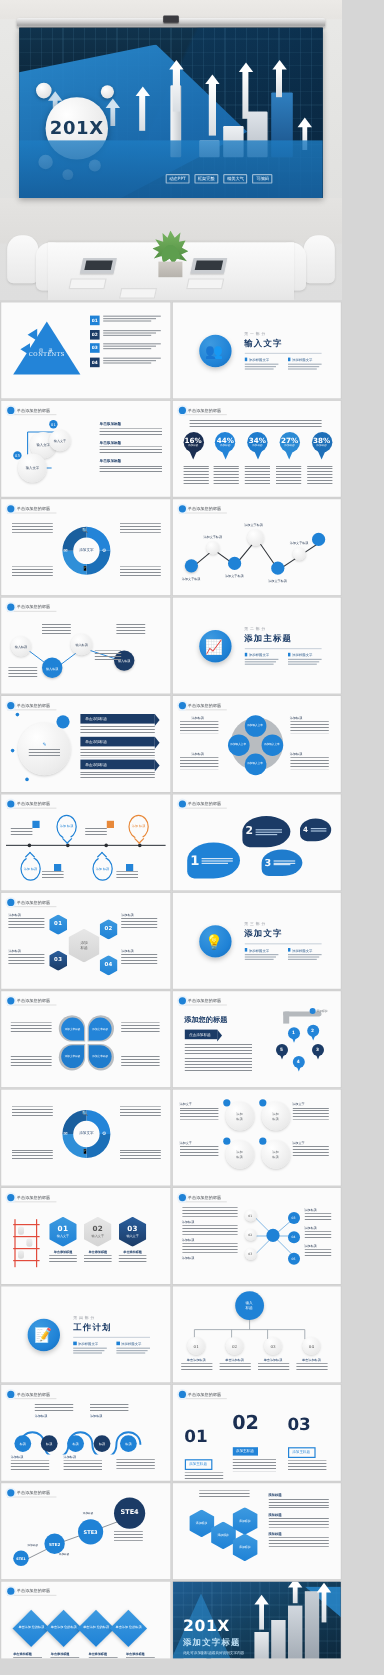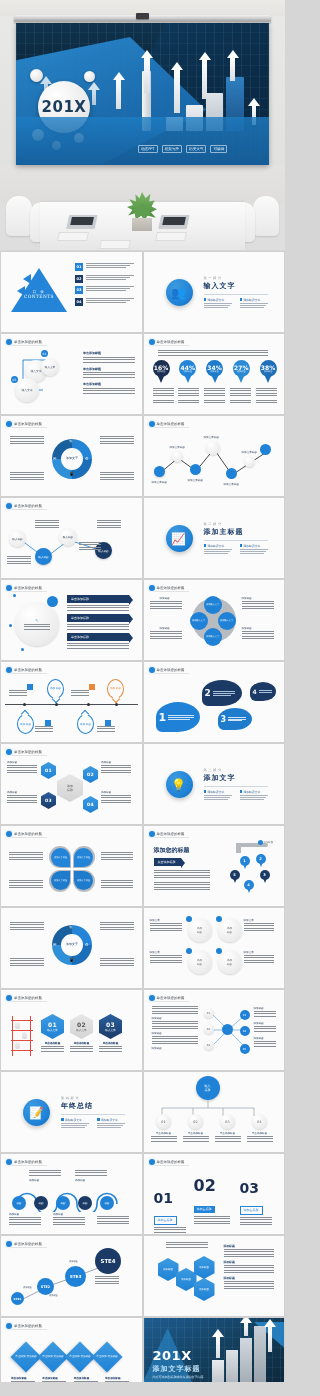--- a/index.html
+++ b/index.html
@@ -964,21 +964,21 @@
         <div class="fk" style="width:22px;height:7px;margin:1px 0 3px;"></div>
         <div class="lbl" style="font-size:2.6px;">添加标题</div>
         <div class="fk" style="width:22px;height:7px;margin:1px 0 0;"></div>
       </div>
     </div>
 
     <div class="slide">
       <div class="sec-icon">📝</div>
       <div class="sec-txt">
         <div class="sec-kicker">第 四 部 分</div>
-        <div class="sec-title">年终总结</div>
+        <div class="sec-title">工作计划</div>
         <div class="sec-rule"></div>
         <div class="sec-cols">
           <div class="sec-col">
             <div class="h">
                 <i></i>
                 <span>添加标题文字</span>
               </div>
             <div class="b" style="width:28px"></div>
               <div class="b" style="width:26px"></div>
               <div class="b" style="width:24px"></div>

